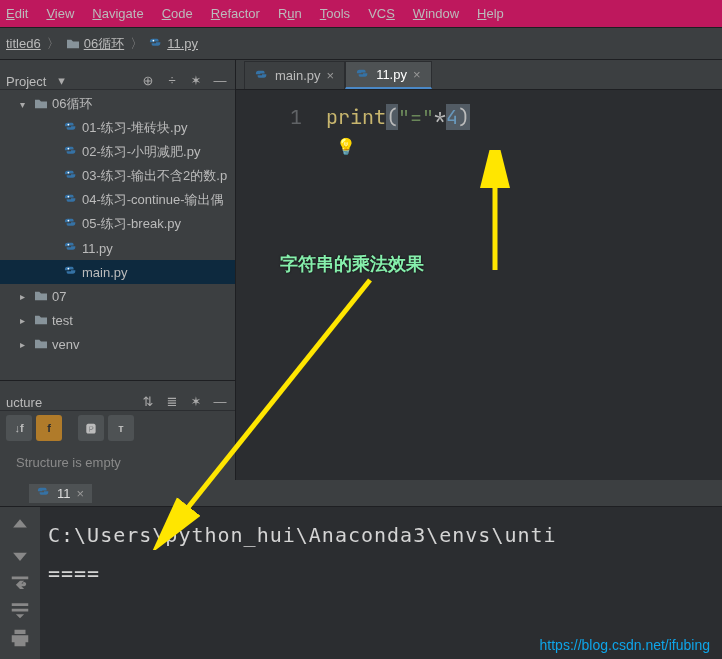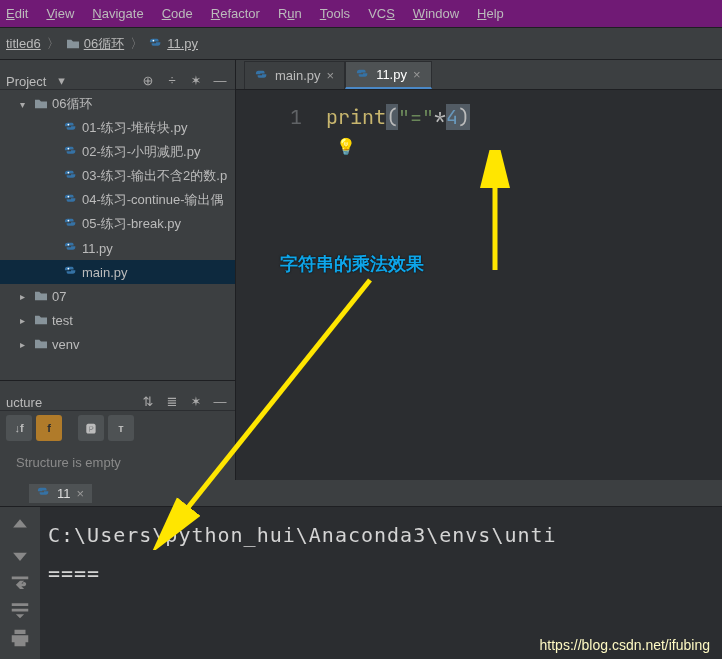--- a/index.html
+++ b/index.html
@@ -4,21 +4,21 @@
 <style>
 * { margin: 0; padding: 0; box-sizing: border-box; }
 body {
   width: 722px; height: 659px;
   background: #2b2d30; color: #bbbbbb;
   font-family: "Segoe UI", Arial, sans-serif; font-size: 13px;
   overflow: hidden; position: relative;
 }
 .menubar {
   height: 28px; display: flex; align-items: center; gap: 18px;
-  padding: 0 6px; background: #701a75; border-bottom: 1px solid #1e1f22;
+  padding: 0 6px; background: #be185d; border-bottom: 1px solid #1e1f22;
 }
 .menubar span { color: #bbbbbb; cursor: pointer; }
 .menubar span u { text-decoration: underline; }
 .breadcrumb {
   height: 32px; display: flex; align-items: center; gap: 6px;
   padding: 0 6px; background: #3c3f41; border-bottom: 1px solid #1e1f22;
 }
 .crumb { display: flex; align-items: center; gap: 4px; text-decoration: underline; }
 .sep { color: #888; }
 .svg-folder { width:14px; height:12px; }
@@ -65,34 +65,34 @@
 .line { display:flex;}
 .gutter { width:90px; text-align:right; color:#606366; padding-right:24px;}
 .codecell { position:relative;}
 .tok-call { color:#c8b66e;}
 .tok-par { color:#bbbbbb;}
 .tok-str { color:#6a8759;}
 .tok-op  { color:#bbbbbb;}
 .tok-num { color:#6897bb;}
 .hl-caret { background:rgba(200,230,255,0.25);}
 .bulb { position:absolute; left:100px; top:46px; font-size:16px;}
-.annotation { position:absolute; left:280px; top:252px; color:#0ea5e9; font-size:18px; font-weight:600; text-shadow:0 0 2px #000;}
+.annotation { position:absolute; left:280px; top:252px; color:#86efac; font-size:18px; font-weight:600; text-shadow:0 0 2px #000;}
 .run-panel {
   height: 180px; border-top:1px solid #1e1f22; display:flex;
 }
 .run-tabrow { position:absolute; left:0; top:480px; height:26px; background:#3c3f41; width:100%; display:flex; align-items:center; padding-left:29px;}
 .run-tab { display:flex; align-items:center; gap:6px; padding:2px 8px; background:#4e5254; color:#ddd;}
 .run-gutter { width:40px; background:#3c3f41; display:flex; flex-direction:column; align-items:center; gap:6px; padding-top:8px;}
 .run-ic { width:22px; height:22px; color:#888;}
 .console {
   flex:1; background:#2b2d30; color:#d4d4d4;
   font-family:"Consolas",monospace; font-size:20px; letter-spacing:1px;
   padding: 16px 8px;
 }
-.watermark { position:absolute; right:12px; bottom:6px; color:#fef9c3; font-size:14px;}
+.watermark { position:absolute; right:12px; bottom:6px; color:#0ea5e9; font-size:14px;}
 svg.arrow { position:absolute; pointer-events:none;}
 </style>
 </head>
 <body>
 
 <div class="menubar">
   <span><u>E</u>dit</span>
   <span><u>V</u>iew</span>
   <span><u>N</u>avigate</span>
   <span><u>C</u>ode</span>

